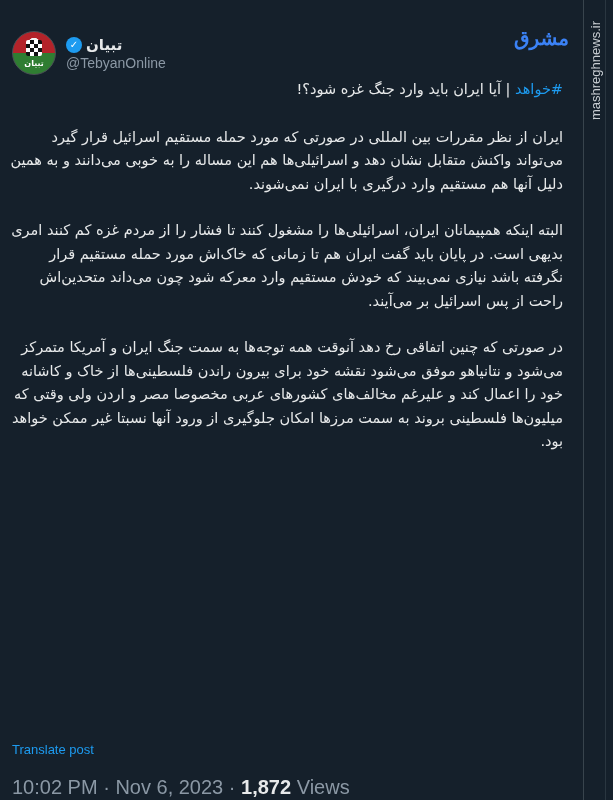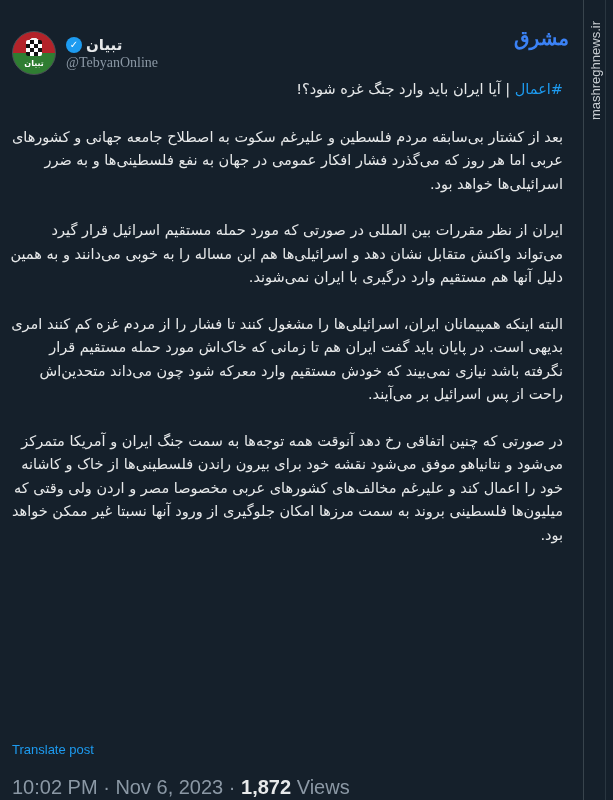--- a/index.html
+++ b/index.html
@@ -31,21 +31,21 @@
       font-size: 8px; color: #fff; font-weight: bold;
     }
     .names { margin-left: 10px; display: flex; flex-direction: column; }
     .name-row { display: flex; align-items: center; gap: 4px; }
     .display-name { font-weight: bold; font-size: 15px; color: #E7E9EA; }
     .verified {
       width: 16px; height: 16px; border-radius: 50%; background: #1D9BF0;
       display: inline-flex; align-items: center; justify-content: center;
       color: #fff; font-size: 10px; font-weight: bold;
     }
-    .handle { font-size: 14px; color: #8B98A5; margin-top: 1px; font-family: Liberation Serif, serif; }
+    .handle { font-size: 14px; color: #8B98A5; margin-top: 1px; font-family: Liberation Sans, sans-serif; }
     .brand-logo {
       position: absolute; right: 14px; top: 26px;
       color: #3b82f6; font-size: 20px; font-weight: bold; font-family: "DejaVu Serif", serif;
     }
     .body {
       position: absolute; left: 10px; width: 553px; top: 78px;
       direction: rtl; text-align: right;
       font-size: 14.5px; line-height: 23.5px; color: #E7E9EA;
     }
     .body p { margin: 0 0 23px 0; }
@@ -90,22 +90,21 @@
         <span class="verified">✓</span>
         <span class="display-name">تبیان</span>
       </div>
       <span class="handle">@TebyanOnline</span>
     </div>
   </div>
 
   <div class="brand-logo">مشرق</div>
 
   <div class="body">
-    <p class="title"><span class="hashtag">#اعمال</span><span> | آیا ایران باید وارد جنگ غزه شود؟!</span></p>
-    <p>بعد از کشتار بی‌سابقه مردم فلسطین و علیرغم سکوت به اصطلاح جامعه جهانی و کشورهای عربی اما هر روز که می‌گذرد فشار افکار عمومی در جهان به نفع فلسطینی‌ها و به ضرر اسرائیلی‌ها خواهد بود.</p>
+    <p class="title"><span class="hashtag">#خواهد</span><span> | آیا ایران باید وارد جنگ غزه شود؟!</span></p>
     <p>ایران از نظر مقررات بین المللی در صورتی که مورد حمله مستقیم اسرائیل قرار گیرد می‌تواند واکنش متقابل نشان دهد و اسرائیلی‌ها هم این مساله را به خوبی می‌دانند و به همین دلیل آنها هم مستقیم وارد درگیری با ایران نمی‌شوند.</p>
     <p>البته اینکه همپیمانان ایران، اسرائیلی‌ها را مشغول کنند تا فشار را از مردم غزه کم کنند امری بدیهی است. در پایان باید گفت ایران هم تا زمانی که خاک‌اش مورد حمله مستقیم قرار نگرفته باشد نیازی نمی‌بیند که خودش مستقیم وارد معرکه شود چون می‌داند متحدین‌اش راحت از پس اسرائیل بر می‌آیند.</p>
     <p>در صورتی که چنین اتفاقی رخ دهد آنوقت همه توجه‌ها به سمت جنگ ایران و آمریکا متمرکز می‌شود و نتانیاهو موفق می‌شود نقشه خود برای بیرون راندن فلسطینی‌ها از خاک و کاشانه خود را اعمال کند و علیرغم مخالف‌های کشورهای عربی مخصوصا مصر و اردن ولی وقتی که میلیون‌ها فلسطینی بروند به سمت مرزها امکان جلوگیری از ورود آنها نسبتا غیر ممکن خواهد بود.</p>
   </div>
 
   <div class="translate">Translate post</div>
 
   <div class="meta">
     <span>10:02 PM</span><span> · </span><span>Nov 6, 2023</span><span> · </span><span class="views-count">1,872</span><span> Views</span>
   </div>

